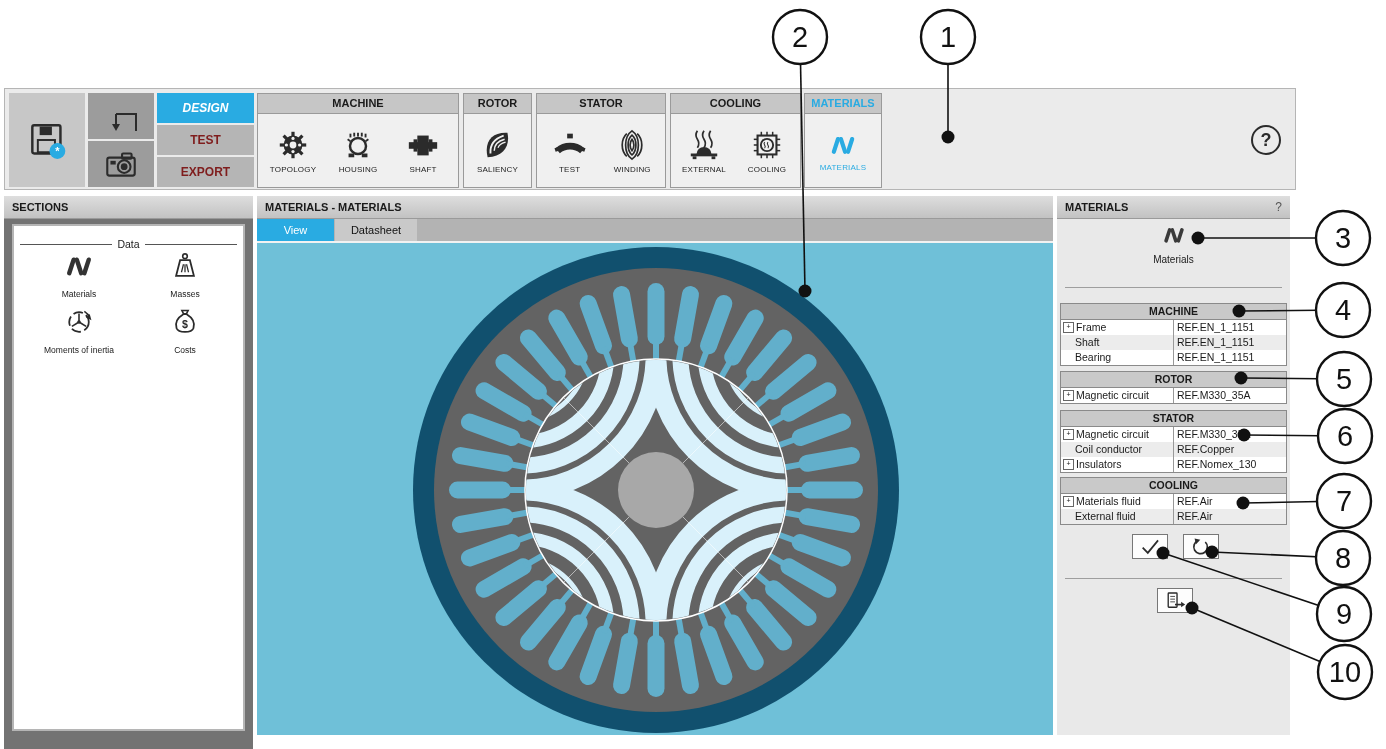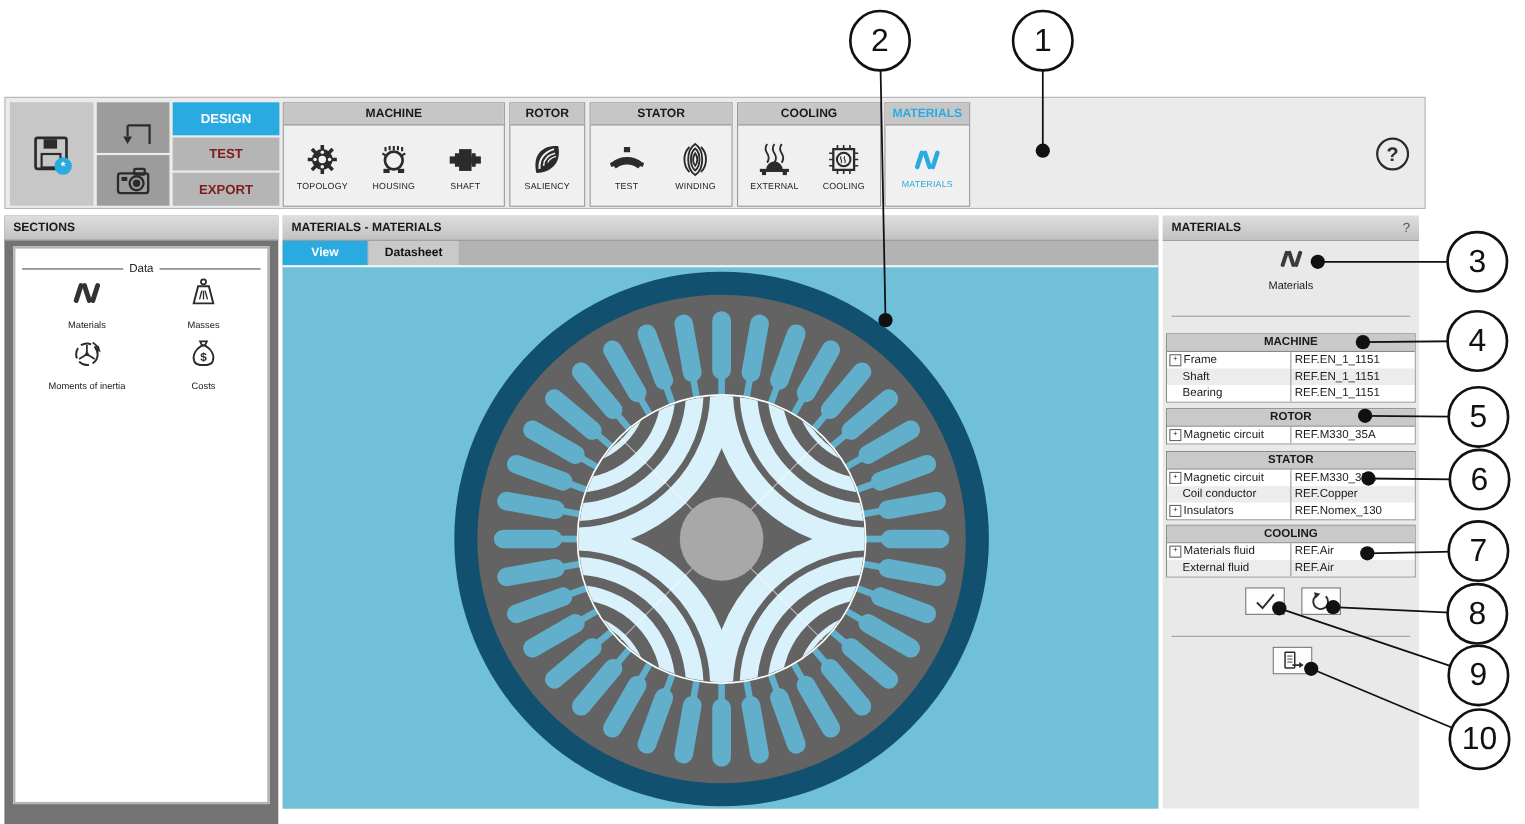--- a/index.html
+++ b/index.html
@@ -9,21 +9,21 @@
   
   #toolbar{position:absolute;left:4px;top:88px;width:1292px;height:102px;
            background:#ebebeb;border:1px solid #b5b5b5;box-sizing:border-box;}
   .bigbtn{position:absolute;display:flex;align-items:center;justify-content:center;cursor:pointer;}
   #save-btn{left:4px;top:4px;width:76px;height:94px;background:#c7c7c7;}
   #undo-btn{left:83px;top:4px;width:66px;height:46px;background:#9c9c9c;}
   #camera-btn{left:83px;top:52px;width:66px;height:46px;background:#9c9c9c;}
   .modebtn{position:absolute;left:152px;width:97px;height:30px;background:#b5b5b5;
            display:flex;align-items:center;justify-content:center;
            font-size:12px;font-weight:bold;color:#7f1d1d;cursor:pointer;}
-  .modebtn.active{background:#29abe2;color:#ffffff;}
+  .modebtn.active{background:#29abe2;color:#ffffff;font-style:italic;}
   .tgroup{position:absolute;top:4px;height:95px;border:1px solid #9a9a9a;background:#f0f0f0;box-sizing:border-box;}
   .gheader{height:19px;line-height:19px;background:#c6c6c6;border-bottom:1px solid #9a9a9a;
            text-align:center;font-size:11px;font-weight:bold;}
   .gbody{display:flex;justify-content:space-evenly;align-items:center;height:74px;}
   .tile{width:60px;display:flex;flex-direction:column;align-items:center;cursor:pointer;}
   .tlab{font-size:8px;margin-top:3px;color:#222;letter-spacing:.2px;}
   .tgroup.accent .gheader{color:#29abe2;}
   .tgroup.accent .tlab{color:#29abe2;}
   #help-icon{position:absolute;left:1246px;top:36px;width:26px;height:26px;border:2.5px solid #2b2b2b;
              border-radius:50%;display:flex;align-items:center;justify-content:center;
@@ -37,21 +37,21 @@
                 border:2px solid #b5b5b5;}
   .legend{position:absolute;top:12px;left:6px;right:6px;display:flex;align-items:center;font-size:10.5px;color:#222;}
   .lline{flex:1;height:0;border-top:1px solid #555;}
   .legend span{margin:0 5px;}
   .sitem{position:absolute;width:106px;text-align:center;cursor:pointer;}
   .slabel{font-size:8.5px;color:#1a1a1a;margin-top:3px;}
 
   #main-panel{position:absolute;left:257px;top:196px;width:796px;height:539px;background:#b3b3b3;}
   #tabbar{position:absolute;left:0;top:23px;width:100%;height:22px;background:#b3b3b3;}
   .tab{position:absolute;top:0;height:22px;display:flex;align-items:center;justify-content:center;
-       font-size:11px;font-weight:bold;cursor:pointer;text-align:center;}
+       font-size:11px;font-weight:normal;cursor:pointer;text-align:center;}
   #tab-view{left:0;width:77px;background:#29abe2;color:#fff;}
   #tab-datasheet{left:78px;width:82px;background:#c9c9c9;color:#111;}
   #canvas{position:absolute;left:0;top:45px;width:796px;height:494px;background:#6fc0d8;border-top:2px solid #f2f2f2;box-sizing:border-box;}
   #motor-svg{position:absolute;left:0;top:0;}
 
   #materials-panel{position:absolute;left:1057px;top:196px;width:233px;height:539px;background:#e9e9e9;}
   #mp-help{position:absolute;right:8px;top:0;font-size:12px;color:#555;font-weight:normal;cursor:pointer;}
   #mp-iconblock{position:absolute;left:0;top:26px;width:100%;text-align:center;}
   #mp-iconblock .slabel{font-size:10px;margin-top:2px;}
   .pdiv{position:absolute;left:8px;width:217px;border-top:1px solid #9e9e9e;}

